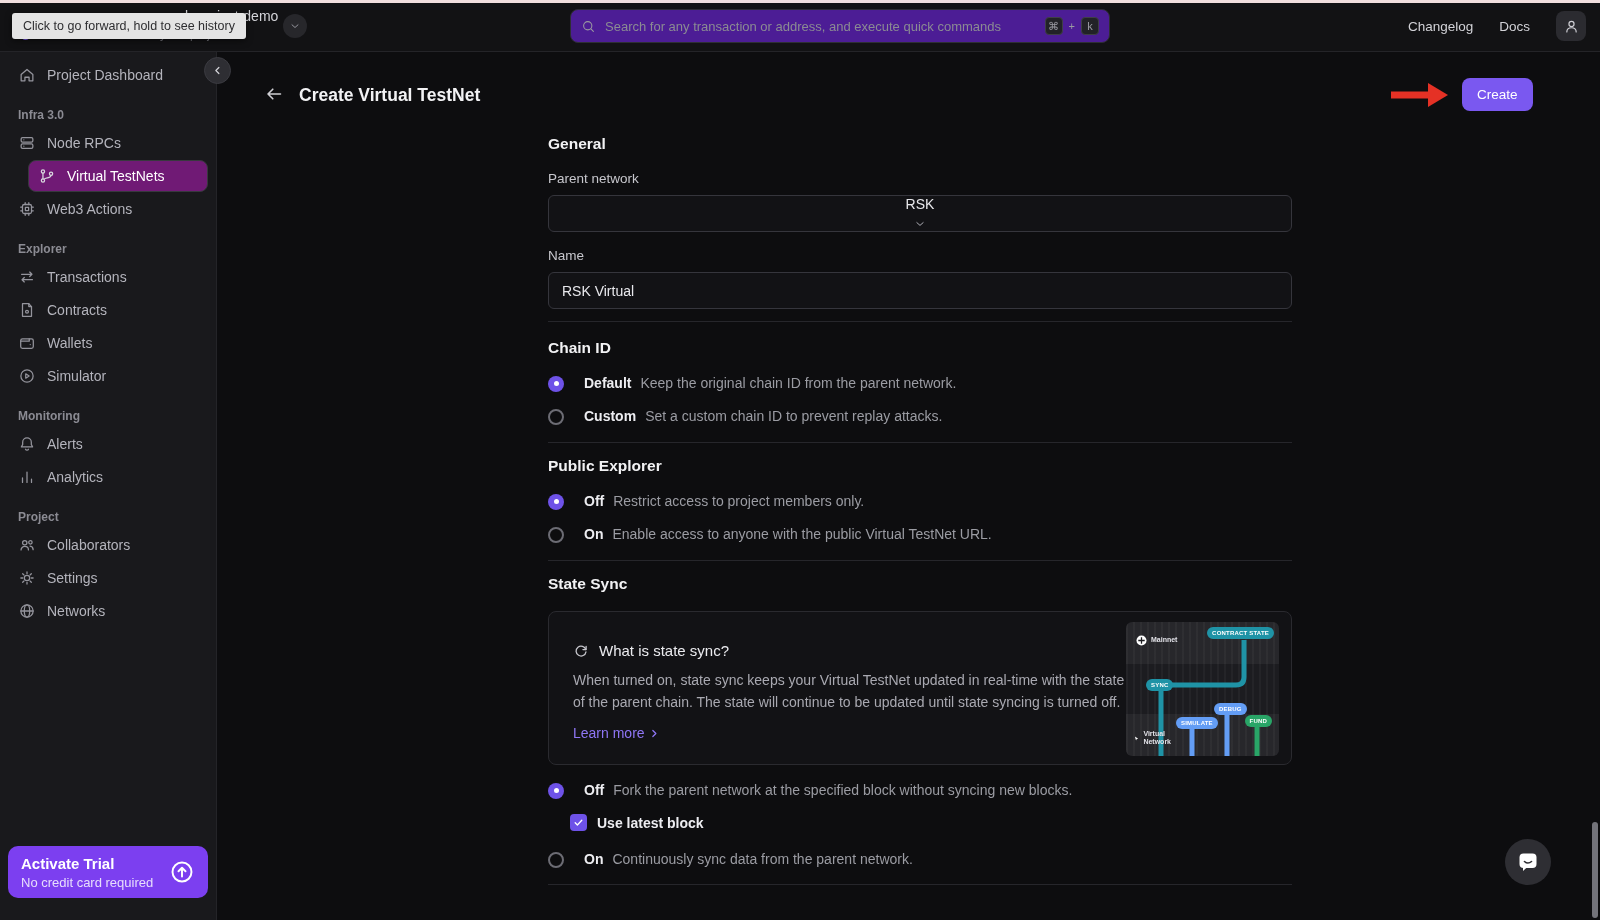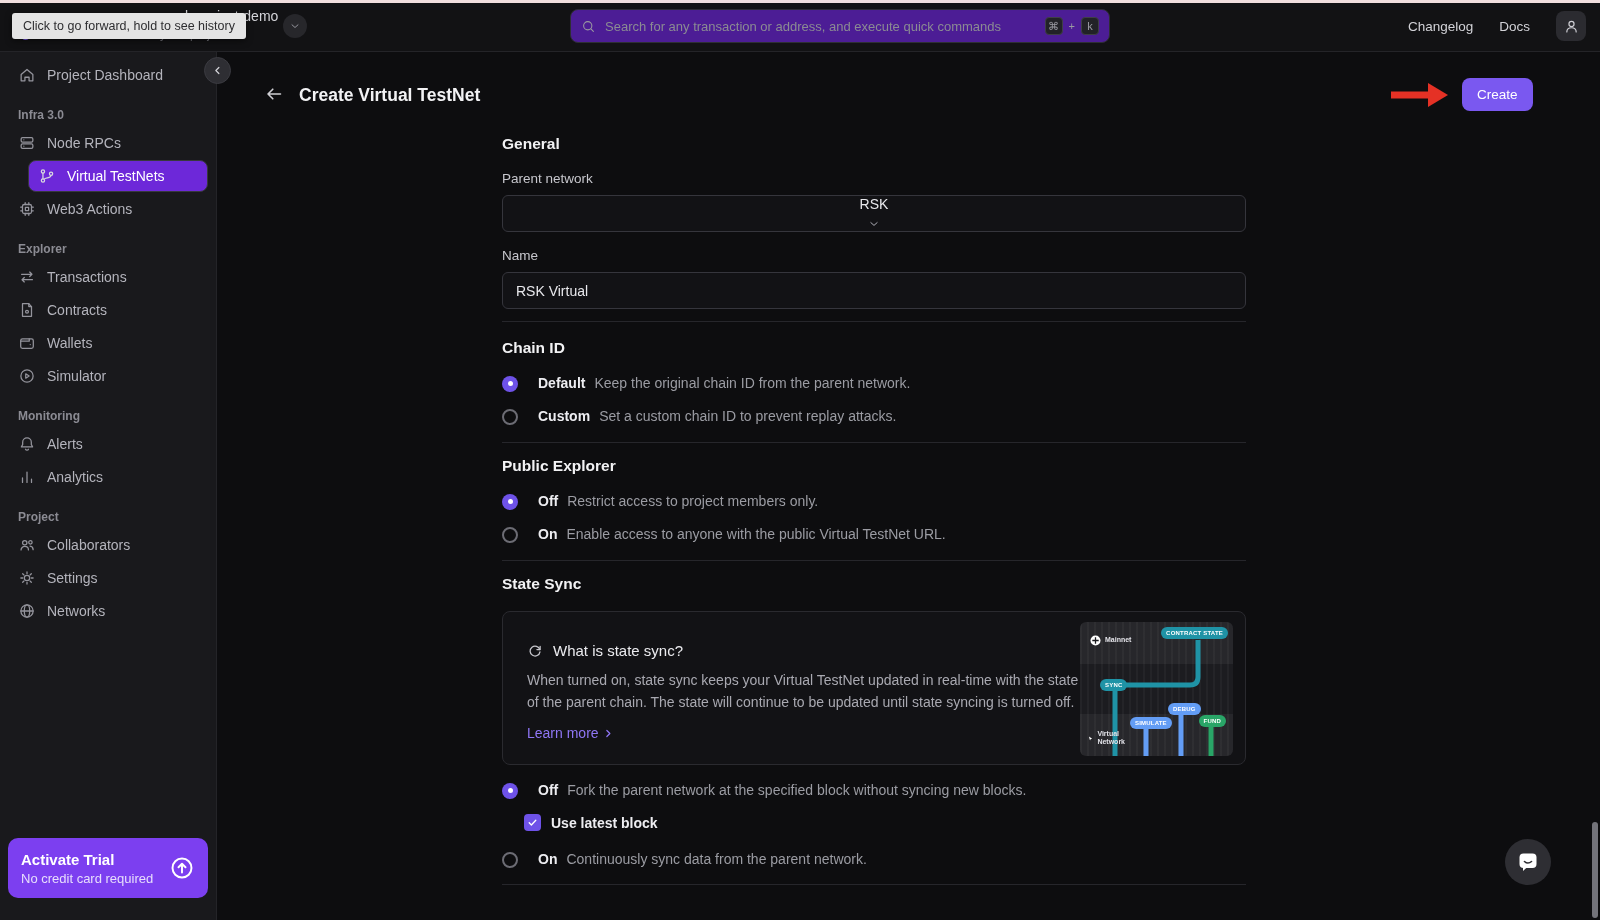--- a/index.html
+++ b/index.html
@@ -31,37 +31,37 @@
 
   .topbar-right { position:absolute; right:14px; top:0; height:52px; display:flex; align-items:center; gap:26px; }
   .top-link { font-size:13.5px; color:#d2d2d7; cursor:pointer; }
   .avatar-btn { width:30px; height:30px; border-radius:8px; background:#2b2b30; color:#cfcfd5; display:flex; align-items:center; justify-content:center; }
 
   
   .sidebar { position:absolute; left:0; top:52px; bottom:0; width:217px; background:#19191c; border-right:1px solid #242428; padding-top:6px; z-index:5; }
   .collapse-btn { position:absolute; left:204px; top:57px; width:27px; height:27px; border-radius:50%; background:#2e2e33; border:1px solid #3b3b41; color:#d2d2d7; display:flex; align-items:center; justify-content:center; font-size:13px; z-index:20; }
   .side-item { height:32px; margin:1px 8px; padding:0 9px; display:flex; align-items:center; gap:11px; border-radius:8px; border:1px solid transparent; color:#b4b4bc; font-size:14px; cursor:pointer; }
   .side-item .ic-wrap { width:18px; height:18px; color:#94949c; flex:0 0 18px; }
-  .side-item.active { background:#6d28d9; border-color:#38383e; color:#ffffff;margin-left:28px; }
+  .side-item.active { background:#701a75; border-color:#38383e; color:#ffffff;margin-left:28px; }
   .side-item.active .ic-wrap { color:#d8d8de; }
   .side-label { font-size:12px; font-weight:700; color:#8b8b93; margin:17px 18px 5px; }
 
-  .trial { position:absolute; left:8px; right:8px; bottom:22px; height:60px; background:#7c3ff0; border-radius:10px; padding:10px 13px; display:flex; align-items:center; justify-content:space-between; cursor:pointer; }
+  .trial { position:absolute; left:8px; right:8px; bottom:22px; height:52px; background:#7c3ff0; border-radius:10px; padding:10px 13px; display:flex; align-items:center; justify-content:space-between; cursor:pointer; }
   .trial-title { font-size:15px; font-weight:700; color:#fff; }
   .trial-sub { font-size:13px; color:#e7defc; margin-top:3px; }
   .trial-ic { color:#fff; }
 
   
   .back-btn { position:absolute; left:264px; top:84px; width:24px; height:22px; color:#cfcfd4; z-index:4; }
   .page-title { position:absolute; left:299px; top:85px; font-size:17.5px; font-weight:700; color:#f2f2f4; z-index:4; }
   .create-btn { position:absolute; left:1462px; top:78px; height:33px; padding:0 15px; background:#7a58f0; border:none; border-radius:8px; color:#fff; font-size:13.5px; font-family:inherit; display:flex; align-items:center; z-index:4; cursor:pointer; }
   .anno-arrow { position:absolute; left:1388px; top:81px; z-index:6; }
 
   
-  .form { position:absolute; left:502px; top:134px; width:744px; }
+  .form { position:absolute; left:548px; top:134px; width:744px; }
   .sec-h { font-size:15.5px; font-weight:700; color:#f2f2f4; line-height:20px; }
   .f-label { font-size:13.5px; color:#c7c7cd; line-height:17px; margin-top:16px; }
   .f-select, .f-input { margin-top:8px; height:37px; width:100%; background:#121215; border:1px solid #35353c; border-radius:6px; display:flex; align-items:center; padding:0 13px; font-size:14px; color:#e8e8ec; }
   .f-select { justify-content:space-between; cursor:pointer;flex-direction:column; }
   input.f-input { font-family:inherit; outline:none; }
   .divider { height:1px; background:#26262b; }
   .d1 { margin-top:12px; } .d2 { margin-top:17px; } .d3 { margin-top:17px; } .d4 { margin-top:16px; }
   .sec-h.m1 { margin-top:16px; } .sec-h.m2 { margin-top:13px; } .sec-h.m3 { margin-top:13px; }
 
   .radio-row { display:flex; align-items:flex-start; gap:20px; margin-top:16px; line-height:17px; cursor:pointer; }

